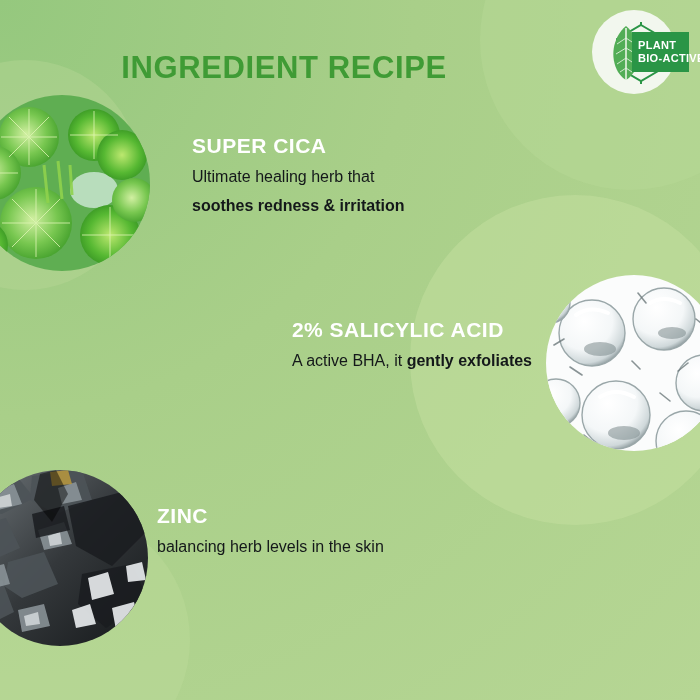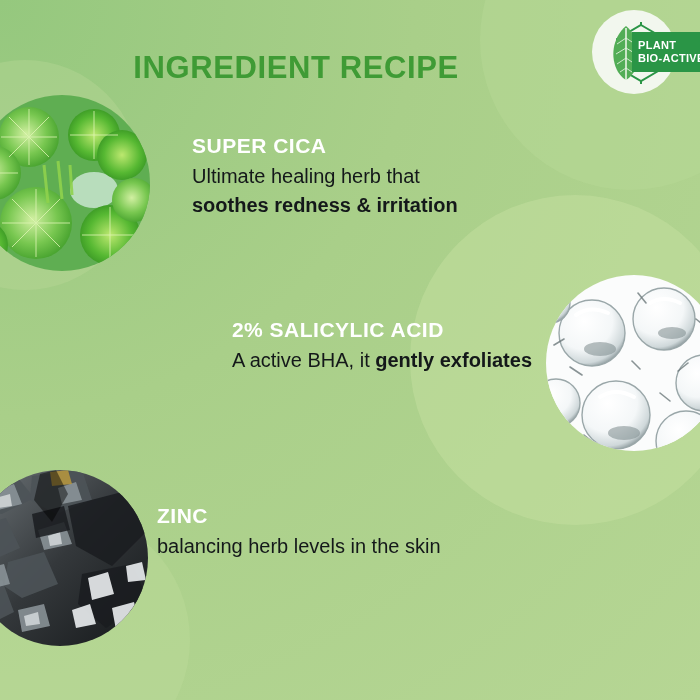--- a/index.html
+++ b/index.html
@@ -50,40 +50,40 @@
   .logo-hex{
     position:absolute;left:28px;top:16px;
     width:62px;height:62px;
   }
   .logo-leaf{
     position:absolute;left:24px;top:18px;
     width:40px;height:58px;
   }
   .logo-banner{
     position:absolute;left:50px;top:26px;
-    width:68px;height:40px;
+    width:57px;height:40px;
     background:#2a9546;
     display:flex;flex-direction:column;
     justify-content:center;
     padding-left:6px;
     box-sizing:border-box;
   }
   .logo-banner span{
     display:block;
     color:#ffffff;
     font-weight:bold;
     font-size:11px;
     line-height:13px;
     letter-spacing:.3px;
     white-space:nowrap;
   }
 
   
   .title{
-    position:absolute;top:51px;left:16px;width:560px;
+    position:absolute;top:51px;left:4px;width:560px;
     text-align:center;
     color:#3f9b35;
     font-size:31px;
     font-weight:bold;
     letter-spacing:.6px;
     line-height:34px;
   }
 
   
   .photo{
@@ -100,21 +100,21 @@
   .block .head{
     color:#ffffff;
     font-weight:bold;
     font-size:21px;
     letter-spacing:.5px;
     line-height:26px;
     margin-bottom:3px;
   }
   .block .line{
     color:#14181a;
-    font-size:20px;
+    font-size:16px;
     line-height:29px;
     font-weight:normal;
     white-space:nowrap;
   }
   .block .line b{font-weight:bold;}
 
   .block-cica{left:164px;top:133px;text-align:left;margin-left:28px;}
   .block-sali{right:168px;top:317px;text-align:left;}
   .block-zinc{left:157px;top:503px;text-align:left;}
 </style>

